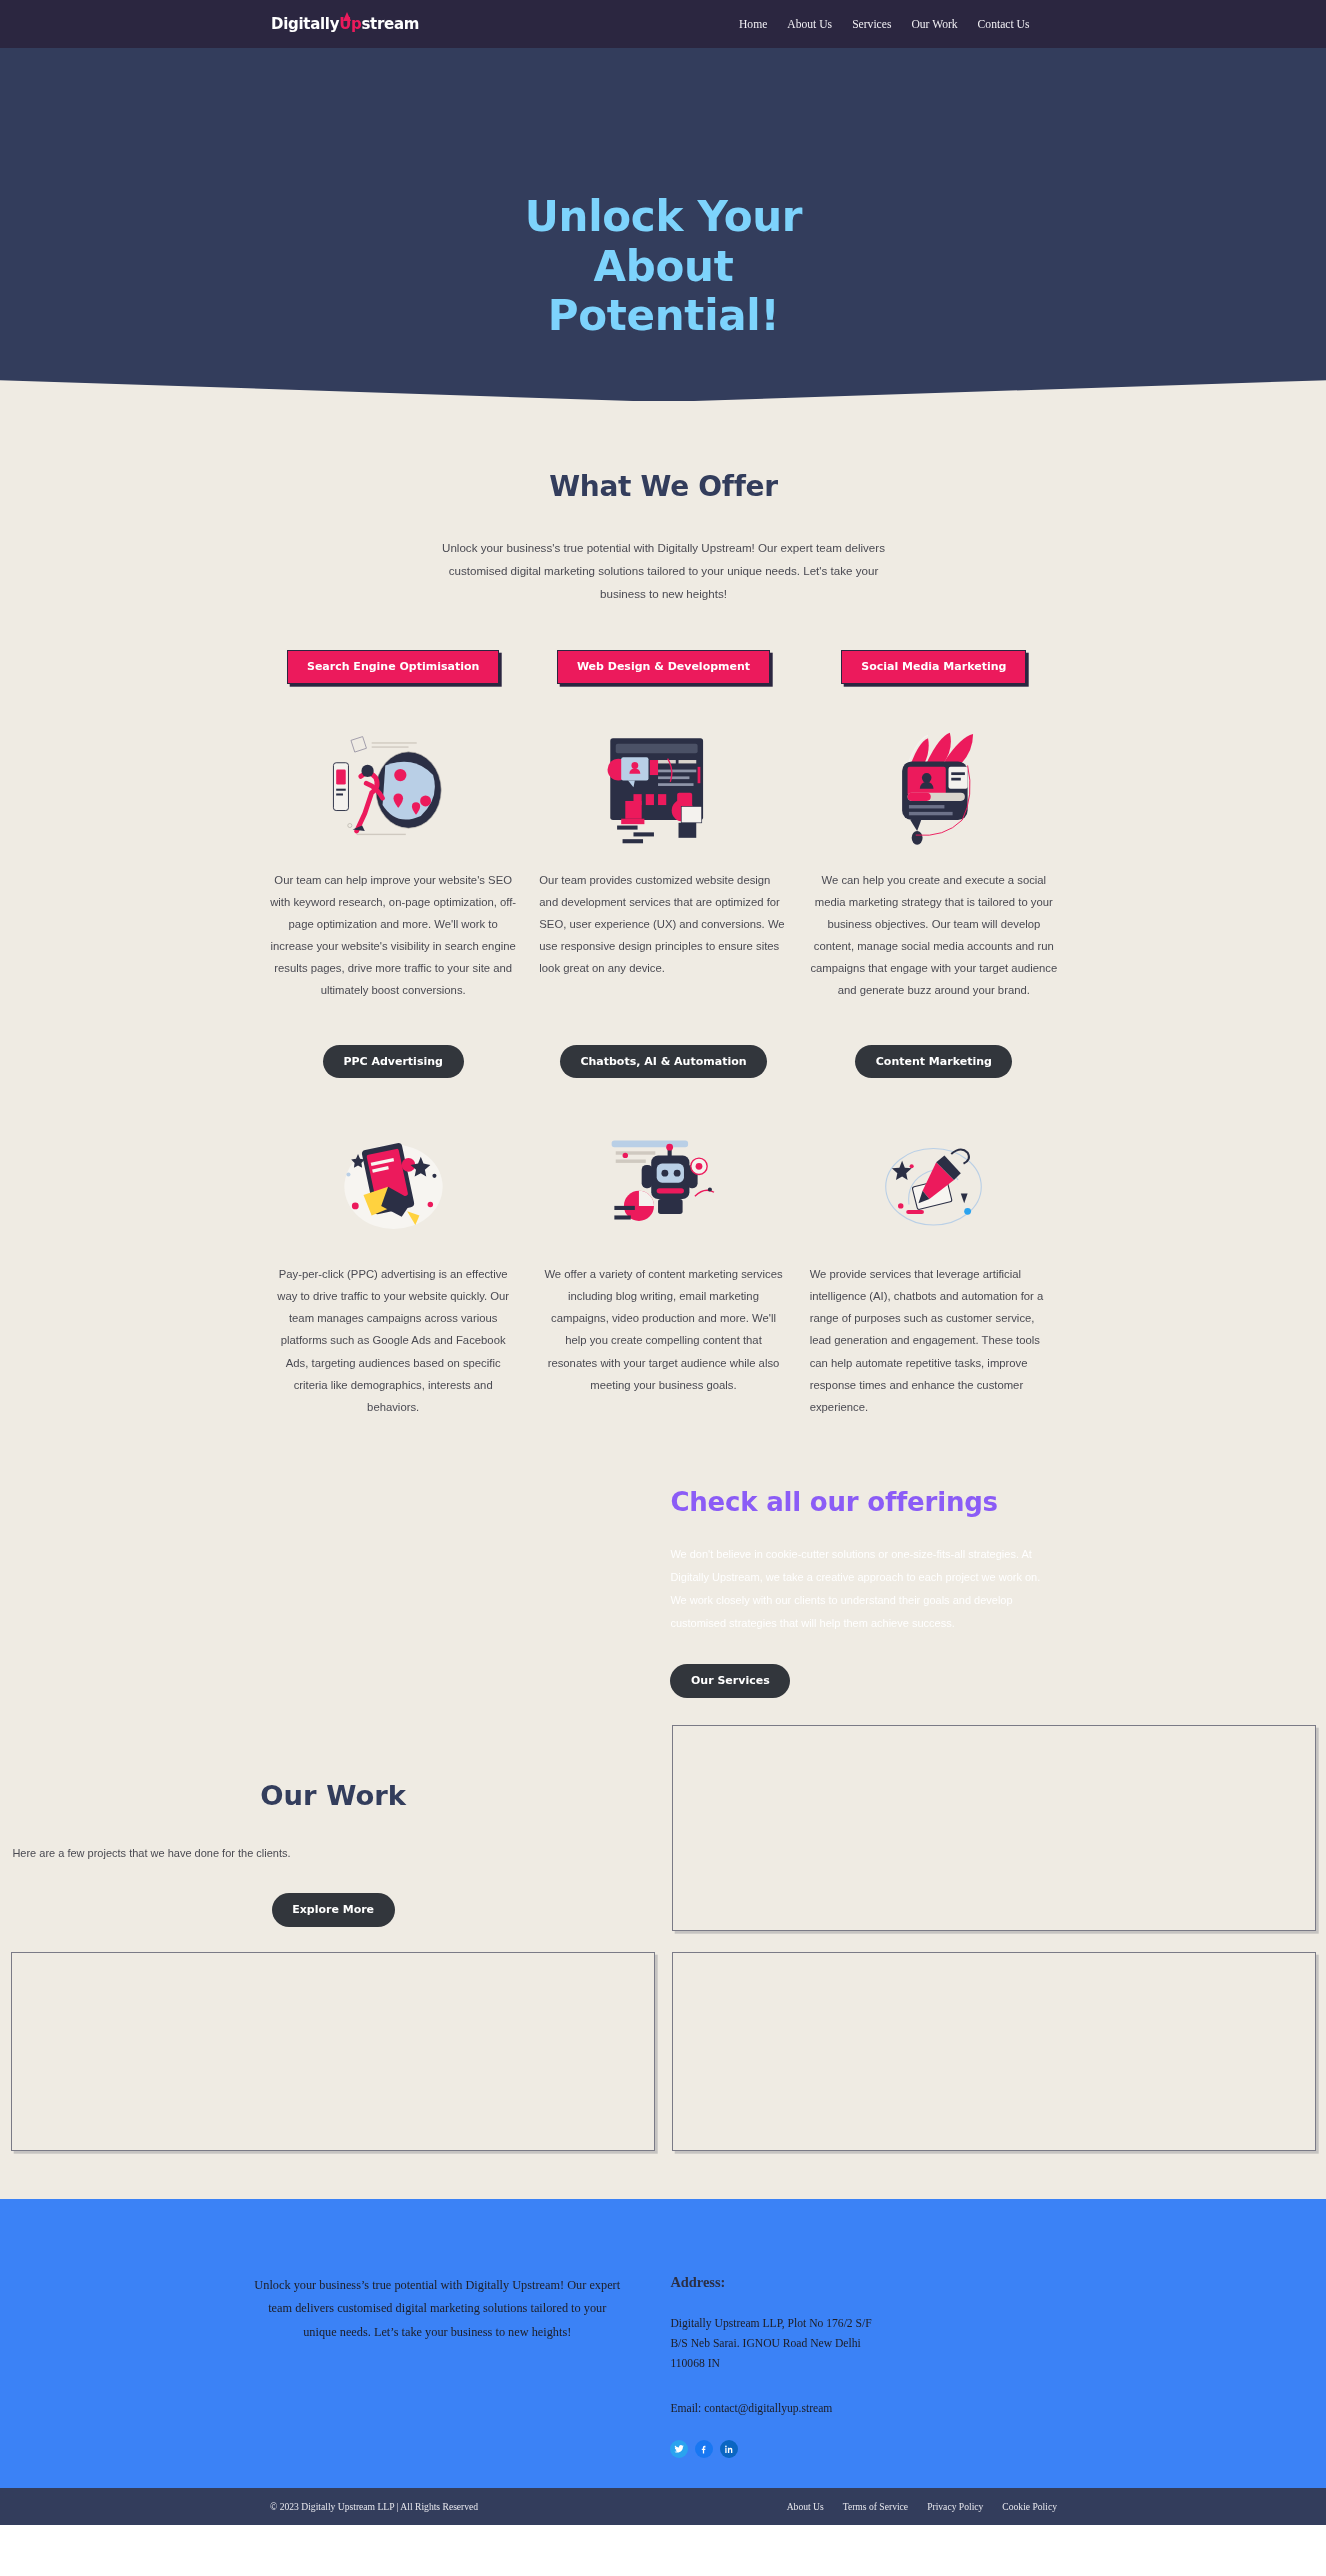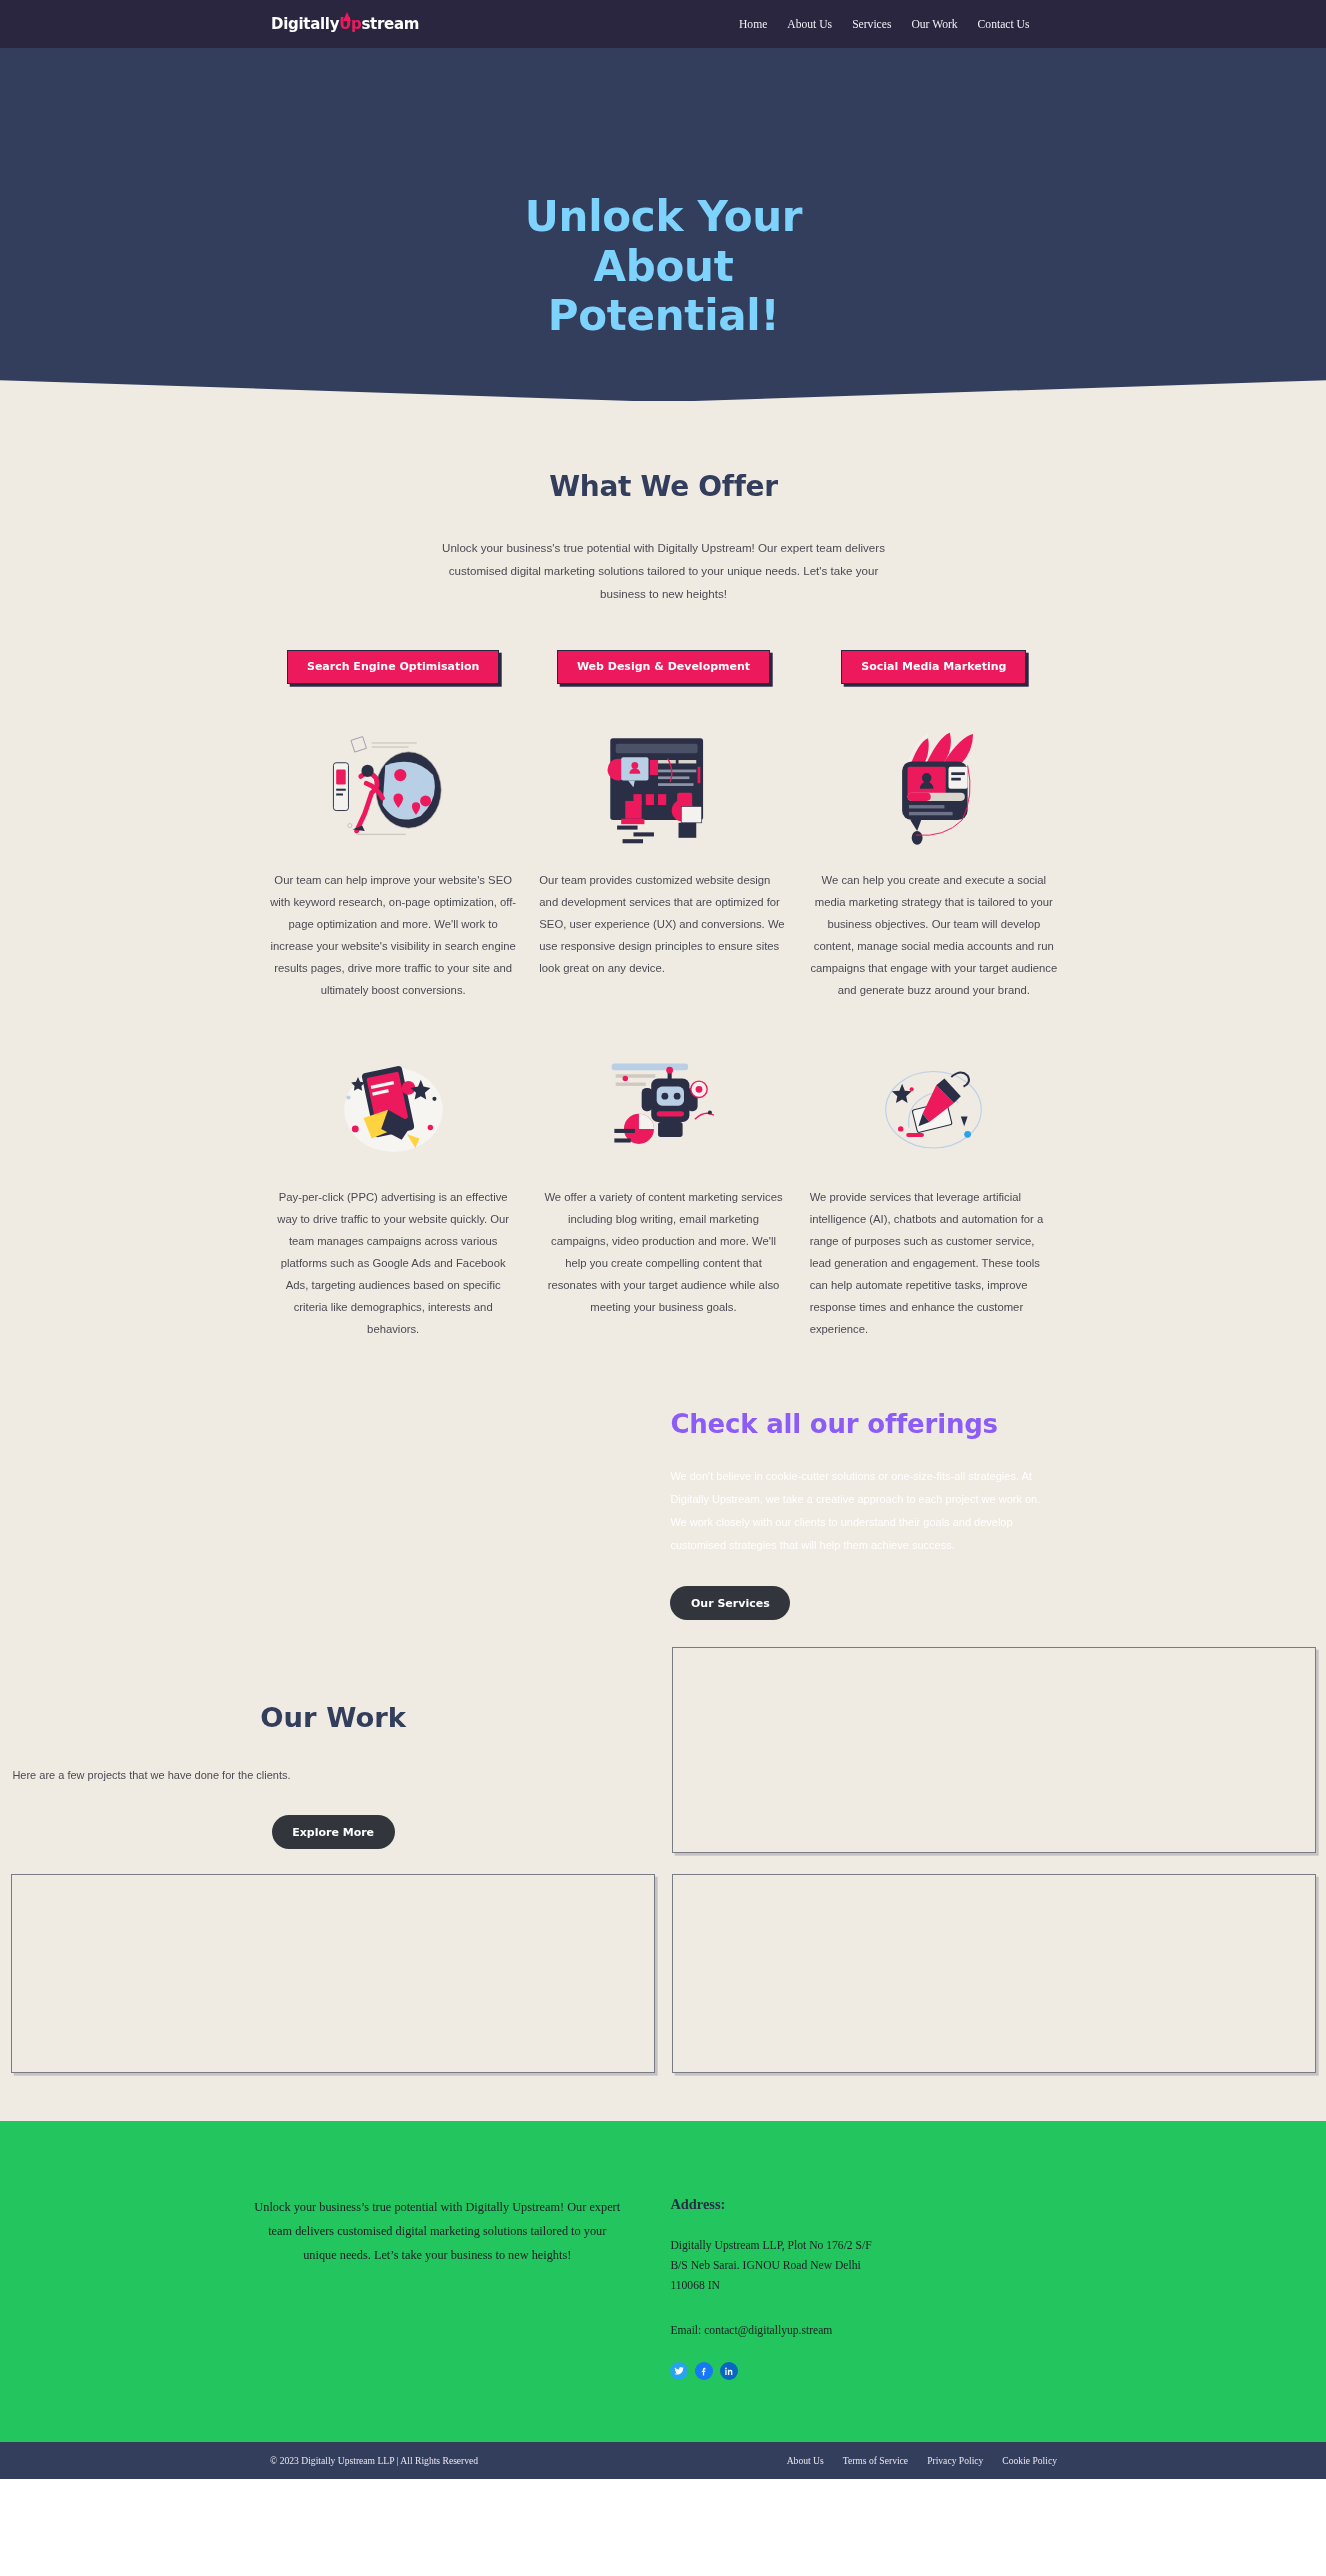--- a/index.html
+++ b/index.html
@@ -214,22 +214,22 @@
     border: 0.7px solid #7a7a86;
     background: #efebe3;
     box-shadow: 2.7px 2.7px 0 rgba(120,120,130,0.35);
   }
   .frame.a { height: 206px; margin-left: 5.5px; margin-right: 5.5px; }
   .frame.b { height: 199px; margin-top: 20.6px; margin-left: 5.5px; margin-right: 5.5px; }
   .frame.c { height: 199px; margin-top: 20.6px; margin-left: 5.5px; margin-right: 5.5px; }
 
   
   .footer {
-    background: #22c55e;
-    padding: 75px 0 62px;
+    background: #3b82f6;
+    padding: 75px 0 30px;
   }
   .footer-inner {
     width: 905px;
     margin: 0 auto;
     display: grid;
     grid-template-columns: 1fr 1fr;
   }
   .footer-about {
     text-align: center;
     font-family: "Liberation Serif", serif;
@@ -398,20 +398,31 @@
       </svg>
     </div>
   </div>
 
   <div class="grid3 desc-row">
     <p class="desc c">Our team can help improve your website's SEO with keyword research, on-page optimization, off-page optimization and more. We'll work to increase your website's visibility in search engine results pages, drive more traffic to your site and ultimately boost conversions.</p>
     <p class="desc l">Our team provides customized website design and development services that are optimized for SEO, user experience (UX) and conversions. We use responsive design principles to ensure sites look great on any device.</p>
     <p class="desc c">We can help you create and execute a social media marketing strategy that is tailored to your business objectives. Our team will develop content, manage social media accounts and run campaigns that engage with your target audience and generate buzz around your brand.</p>
   </div>
 
+  <div class="grid3 btn-row">
+    <div class="btn-cell">
+      <span class="pill-dark">PPC Advertising</span>
+    </div>
+    <div class="btn-cell">
+      <span class="pill-dark">Chatbots, AI &amp; Automation</span>
+    </div>
+    <div class="btn-cell">
+      <span class="pill-dark">Content Marketing</span>
+    </div>
+  </div>
 
   <div class="grid3 ill-row">
     <div class="ill-cell">
       <svg width="137" height="116" viewBox="0 0 200 170">
         <ellipse cx="100" cy="92" rx="72" ry="62" fill="#f7f5f1"></ellipse>
         <rect x="62" y="32" width="60" height="96" rx="6" fill="#2b2f45" transform="rotate(-12 92 80)"></rect>
         <rect x="68" y="40" width="48" height="70" rx="3" fill="#ec1a5c" transform="rotate(-12 92 80)"></rect>
         <rect x="72" y="52" width="34" height="5" fill="#f7f5f1" transform="rotate(-12 92 80)"></rect>
         <rect x="72" y="62" width="24" height="5" fill="#f7f5f1" transform="rotate(-12 92 80)"></rect>
         <path d="M56 104 l36 -12 l10 28 l-34 14z" fill="#ffd23f"></path>

